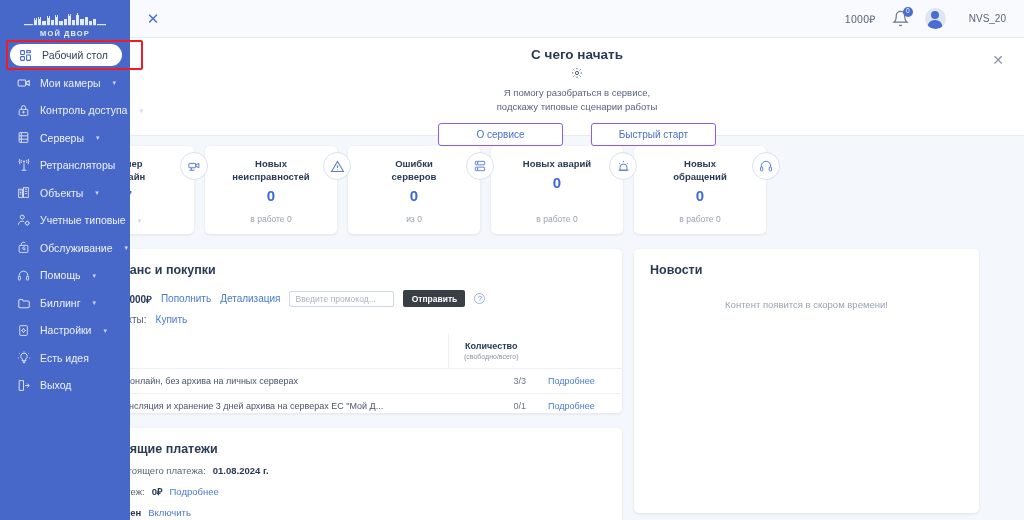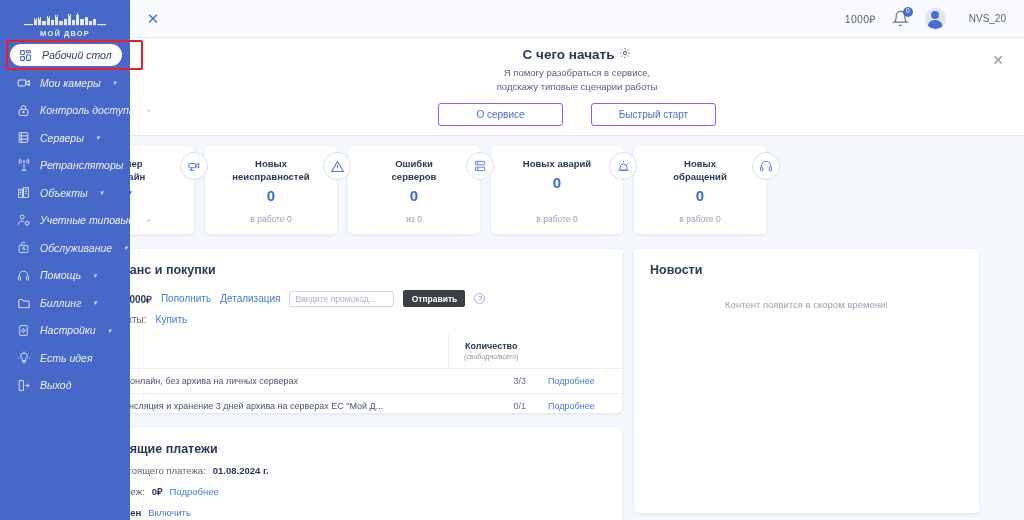--- a/index.html
+++ b/index.html
@@ -59,21 +59,21 @@
     background: #4767c9; z-index: 40;
   }
   .logo {
     height: 38px; display: flex; flex-direction: column;
     align-items: center; justify-content: center; gap: 1px; padding-top: 12px;
   }
   .logo-sky { display: block; }
   .logo-text {
     font-size: 7.5px; color: #e8edfa; letter-spacing: 1.1px; font-weight: 600;
   }
-  .nav { padding-top: 4px; font-style: italic; }
+  .nav { padding-top: 4px; }
   .nav-item {
     position: relative;
     height: 27.5px; display: flex; align-items: center;
     padding-left: 16px; gap: 9px; cursor: pointer;
     color: #eef2fd; font-size: 10.5px; white-space: nowrap;
   }
   .nav-item .ico {
     width: 15px; height: 15px; flex: 0 0 15px;
     display: flex; align-items: center; justify-content: center;
     color: #dbe3f8;
@@ -96,21 +96,21 @@
   }
 
   
   .banner {
     position: absolute; left: 130px; top: 38px; width: 894px; height: 98px;
     background: #fff; border-bottom: 1px solid #e6ebf3;
     display: flex; flex-direction: column; align-items: center;
   }
   .banner-title {
     margin-top: 9px; font-size: 13.5px; font-weight: 700; color: #2b3a55;
-    display: flex; align-items: center; gap: 5px;
+    display: flex; align-items: center; gap: 5px; flex-direction: column;
   }
   .banner-sub {
     margin-top: 4px; font-size: 9.5px; color: #57627a;
     text-align: center; line-height: 1.45;
   }
   .banner-btns { margin-top: 9px; display: flex; gap: 28px; }
   .banner-btn {
     width: 125px; height: 23px; border: 1px solid #8b5cf6; border-radius: 3px;
     background: #fff; color: #4a6ed0; font-size: 10px; cursor: pointer;
     display: flex; align-items: center; justify-content: center;

